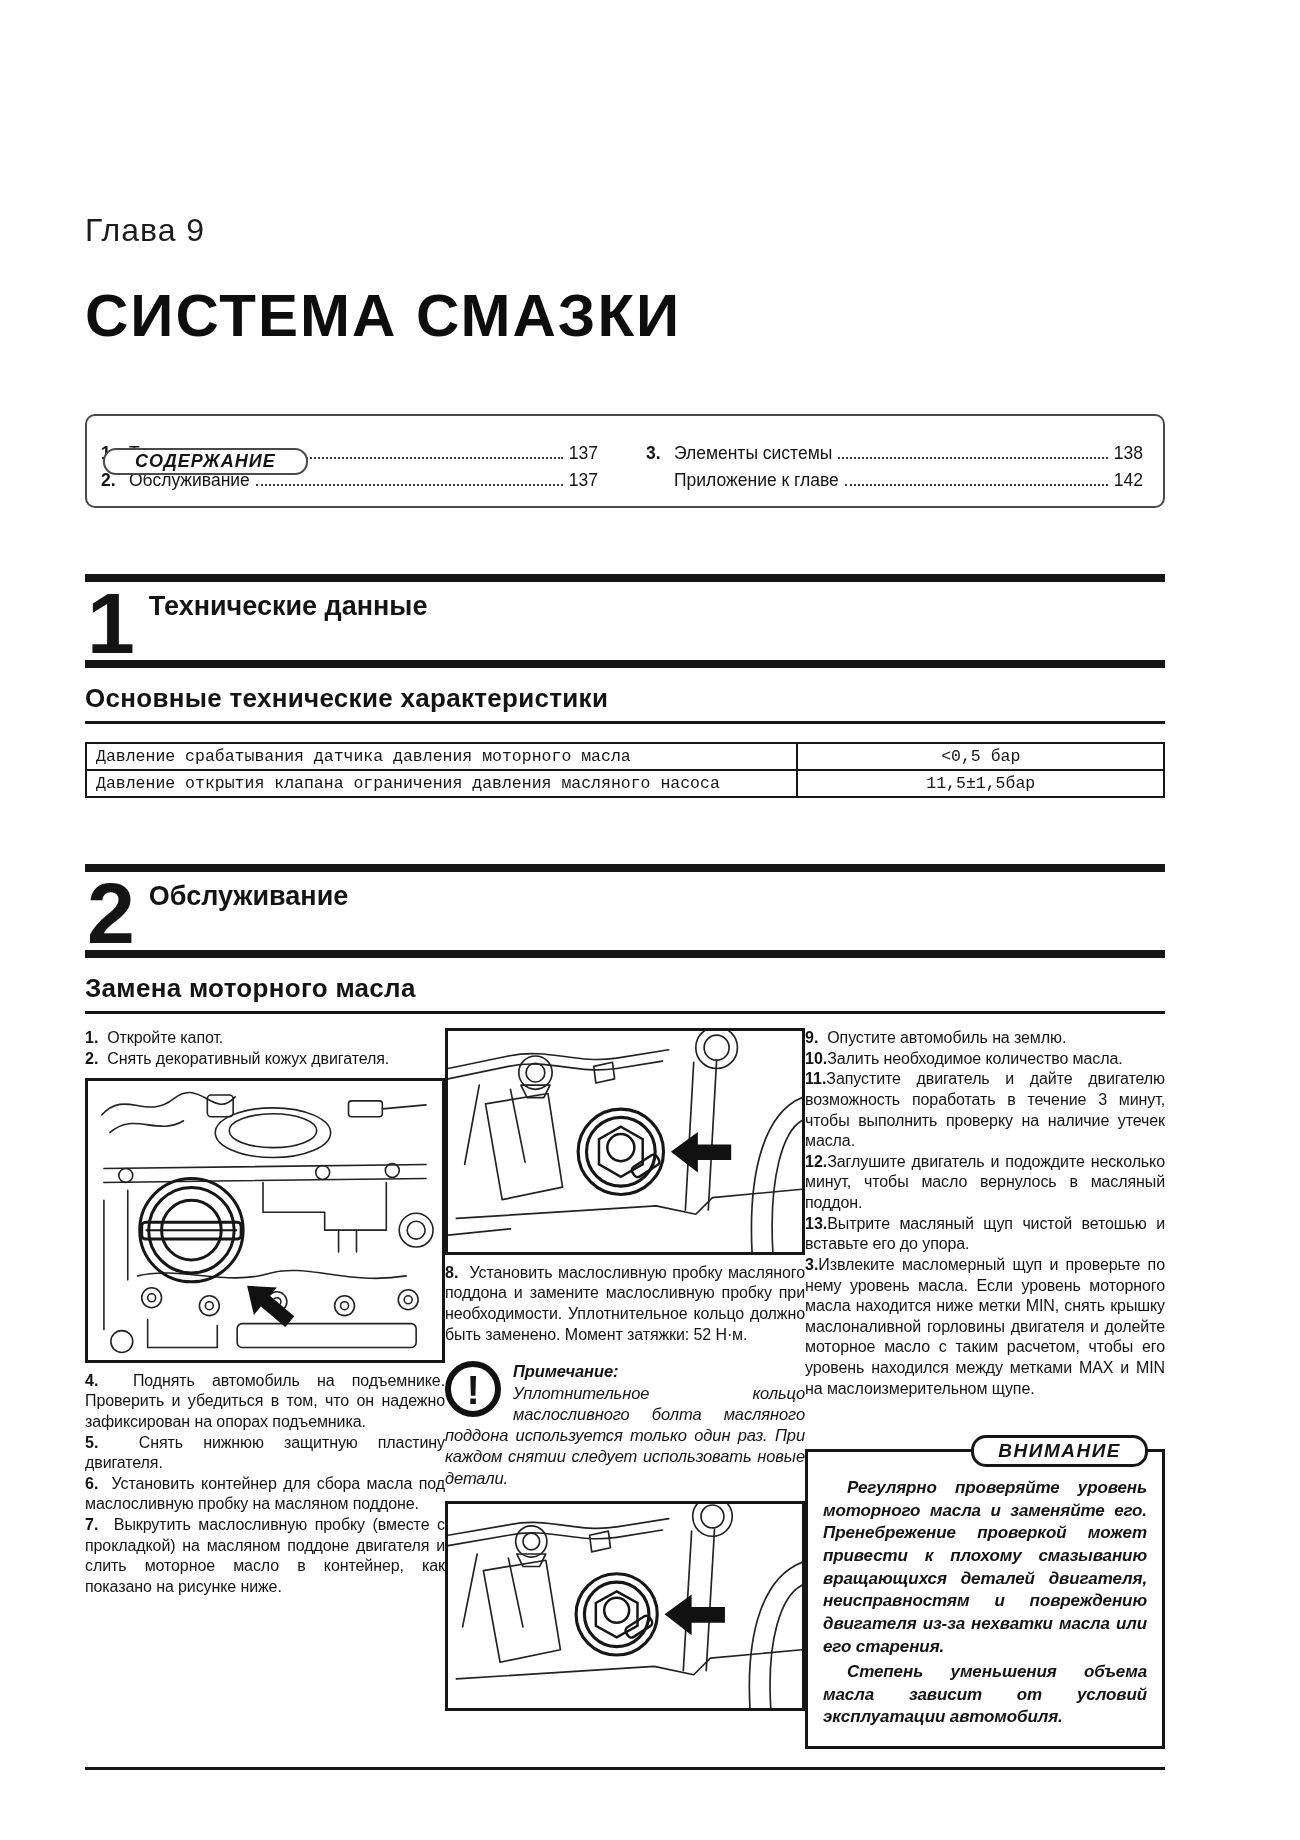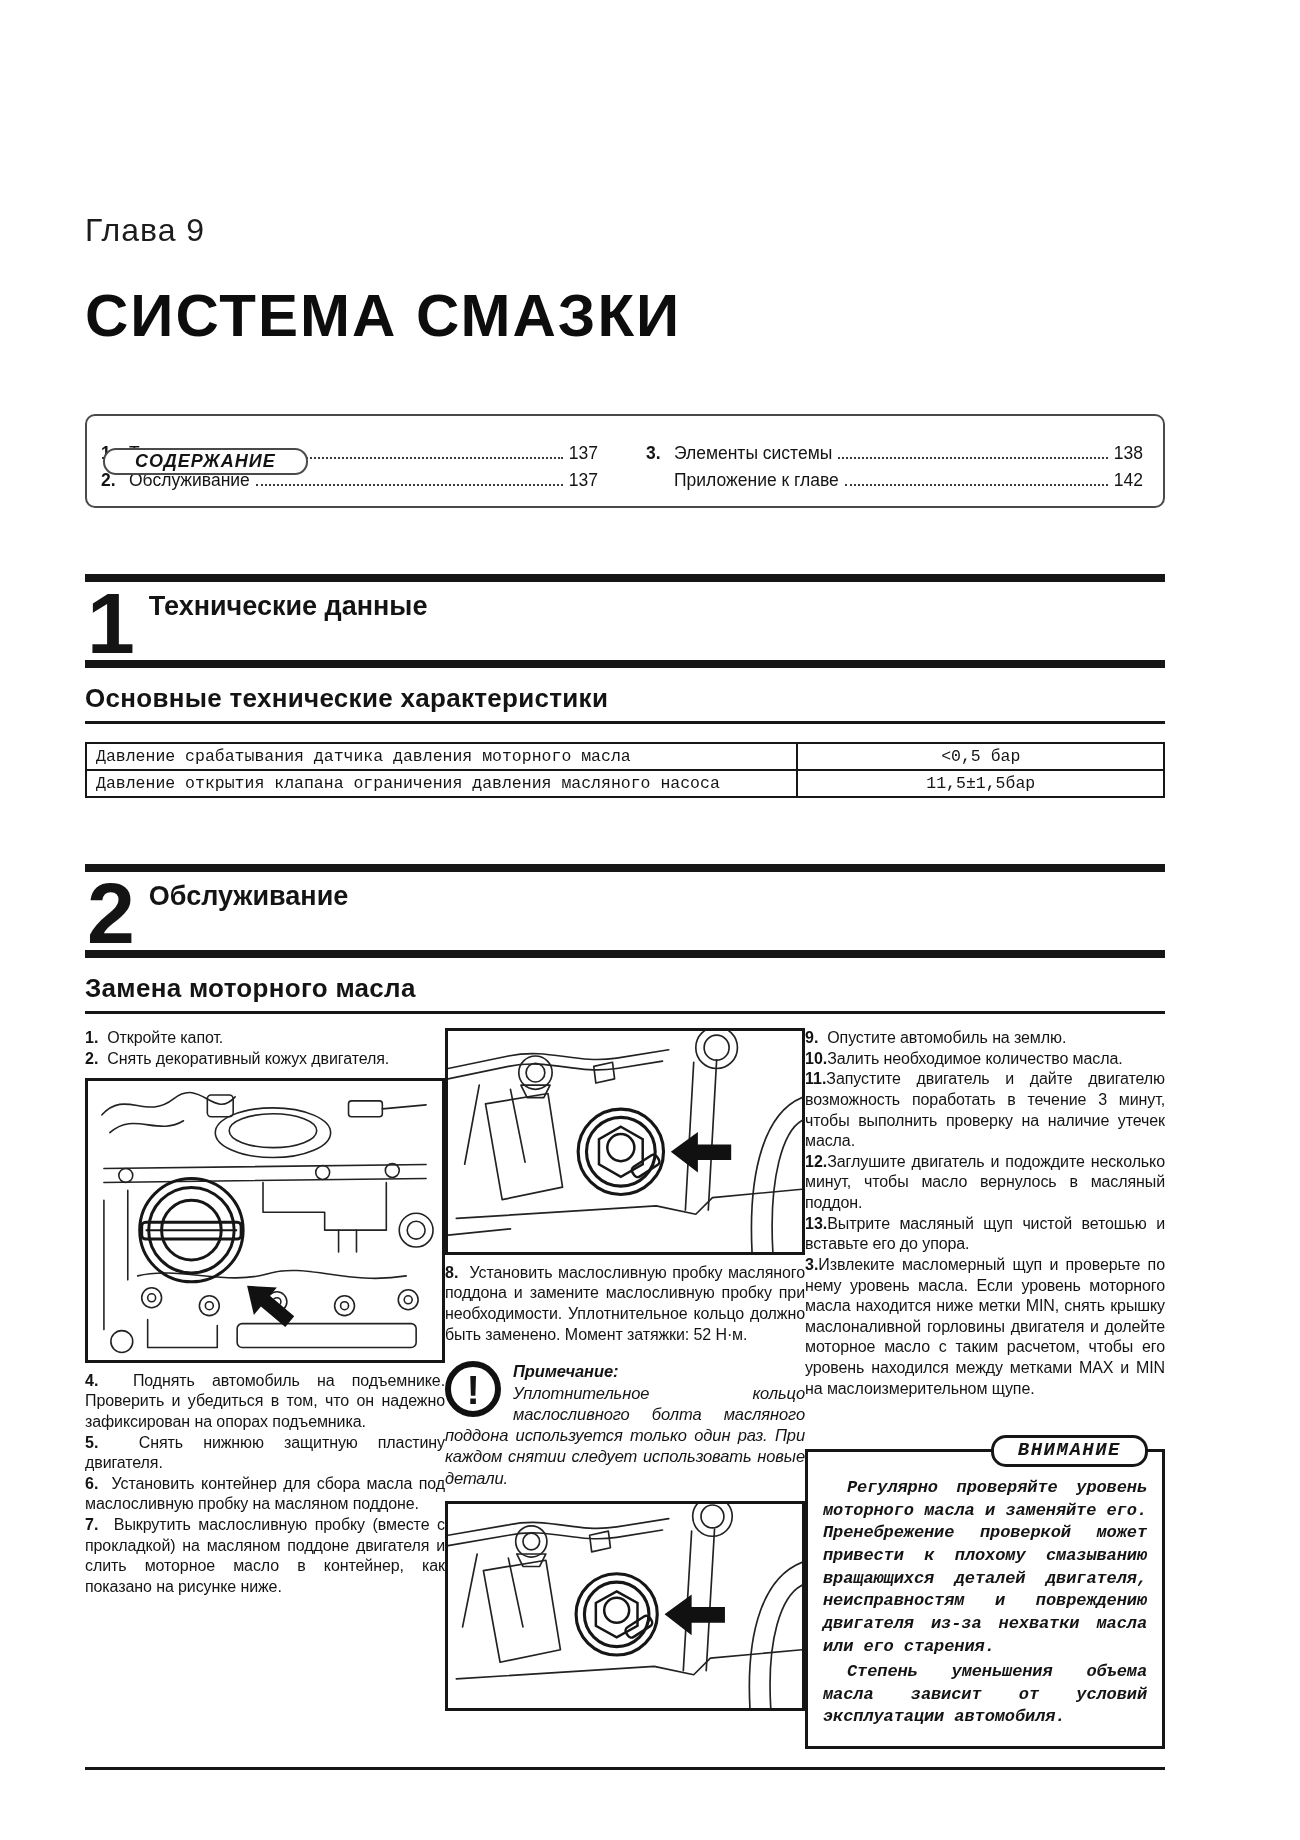--- a/index.html
+++ b/index.html
@@ -60,21 +60,21 @@
     float:left; width:56px; height:56px; border:6px solid #111; border-radius:50%;
     text-align:center; font-weight:900; font-size:40px; line-height:46px;
     font-style:normal; margin:3px 12px 2px 0;
   }
   .note-title { font-weight:bold; padding-top:3px; }
   .note-text { text-align:justify; }
 
   .warning {
     margin-top:50px; border:3px solid #161616; position:relative;
     padding:22px 12px 14px 12px; font-weight:bold; font-style:italic;
-    font-size:17px; line-height:1.33;font-family:Liberation Mono, monospace;
+    font-size:17px; line-height:1.33;
   }
   .warning-label {
     position:absolute; top:-17px; right:14px; background:#fff;
     border:3px solid #161616; border-radius:15px; padding:0 24px;
     font-size:19px; letter-spacing:1.5px; font-style:italic; font-weight:bold;
   }
   .warning p { text-indent:24px; text-align:justify; margin:3px; }
 
   .footer { margin-top:18px; }
   .footer-rule { border-top:3px solid #161616; }

